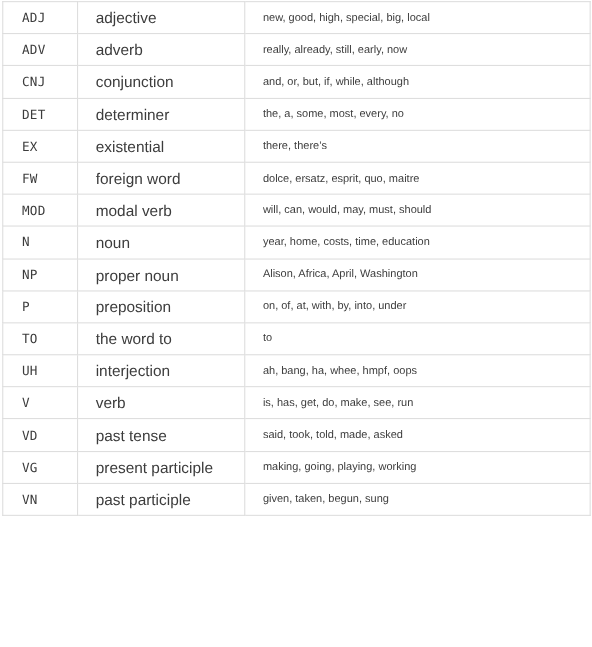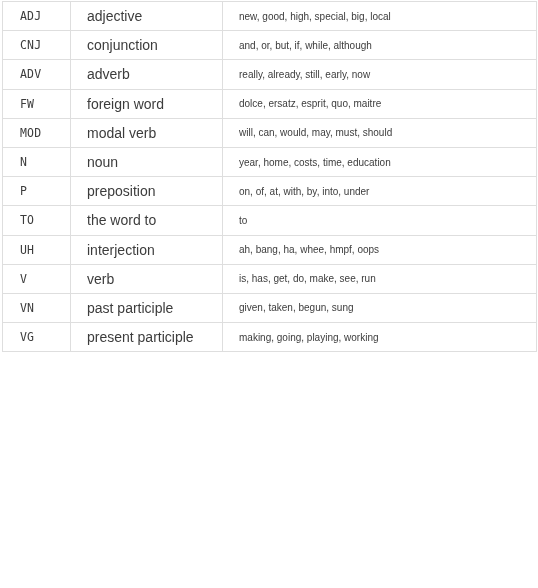--- a/index.html
+++ b/index.html
@@ -69,43 +69,58 @@
     <col class="col-desc">
     <col class="col-ex">
   </colgroup>
   <tbody>
       <tr>
         <td class="cell-tag">ADJ</td>
         <td class="cell-desc">adjective</td>
         <td class="cell-ex">new, good, high, special, big, local</td>
       </tr>
       <tr>
+        <td class="cell-tag">ADV</td>
+        <td class="cell-desc">adverb</td>
+        <td class="cell-ex">really, already, still, early, now</td>
+      </tr>
+      <tr>
         <td class="cell-tag">CNJ</td>
         <td class="cell-desc">conjunction</td>
         <td class="cell-ex">and, or, but, if, while, although</td>
       </tr>
       <tr>
-        <td class="cell-tag">ADV</td>
-        <td class="cell-desc">adverb</td>
-        <td class="cell-ex">really, already, still, early, now</td>
+        <td class="cell-tag">DET</td>
+        <td class="cell-desc">determiner</td>
+        <td class="cell-ex">the, a, some, most, every, no</td>
+      </tr>
+      <tr>
+        <td class="cell-tag">EX</td>
+        <td class="cell-desc">existential</td>
+        <td class="cell-ex">there, there’s</td>
       </tr>
       <tr>
         <td class="cell-tag">FW</td>
         <td class="cell-desc">foreign word</td>
         <td class="cell-ex">dolce, ersatz, esprit, quo, maitre</td>
       </tr>
       <tr>
         <td class="cell-tag">MOD</td>
         <td class="cell-desc">modal verb</td>
         <td class="cell-ex">will, can, would, may, must, should</td>
       </tr>
       <tr>
         <td class="cell-tag">N</td>
         <td class="cell-desc">noun</td>
         <td class="cell-ex">year, home, costs, time, education</td>
+      </tr>
+      <tr>
+        <td class="cell-tag">NP</td>
+        <td class="cell-desc">proper noun</td>
+        <td class="cell-ex">Alison, Africa, April, Washington</td>
       </tr>
       <tr>
         <td class="cell-tag">P</td>
         <td class="cell-desc">preposition</td>
         <td class="cell-ex">on, of, at, with, by, into, under</td>
       </tr>
       <tr>
         <td class="cell-tag">TO</td>
         <td class="cell-desc">the word to</td>
         <td class="cell-ex">to</td>
@@ -114,23 +129,28 @@
         <td class="cell-tag">UH</td>
         <td class="cell-desc">interjection</td>
         <td class="cell-ex">ah, bang, ha, whee, hmpf, oops</td>
       </tr>
       <tr>
         <td class="cell-tag">V</td>
         <td class="cell-desc">verb</td>
         <td class="cell-ex">is, has, get, do, make, see, run</td>
       </tr>
       <tr>
-        <td class="cell-tag">VN</td>
-        <td class="cell-desc">past participle</td>
-        <td class="cell-ex">given, taken, begun, sung</td>
+        <td class="cell-tag">VD</td>
+        <td class="cell-desc">past tense</td>
+        <td class="cell-ex">said, took, told, made, asked</td>
       </tr>
       <tr>
         <td class="cell-tag">VG</td>
         <td class="cell-desc">present participle</td>
         <td class="cell-ex">making, going, playing, working</td>
       </tr>
+      <tr>
+        <td class="cell-tag">VN</td>
+        <td class="cell-desc">past participle</td>
+        <td class="cell-ex">given, taken, begun, sung</td>
+      </tr>
     </tbody>
 </table>
 
 </body></html>

